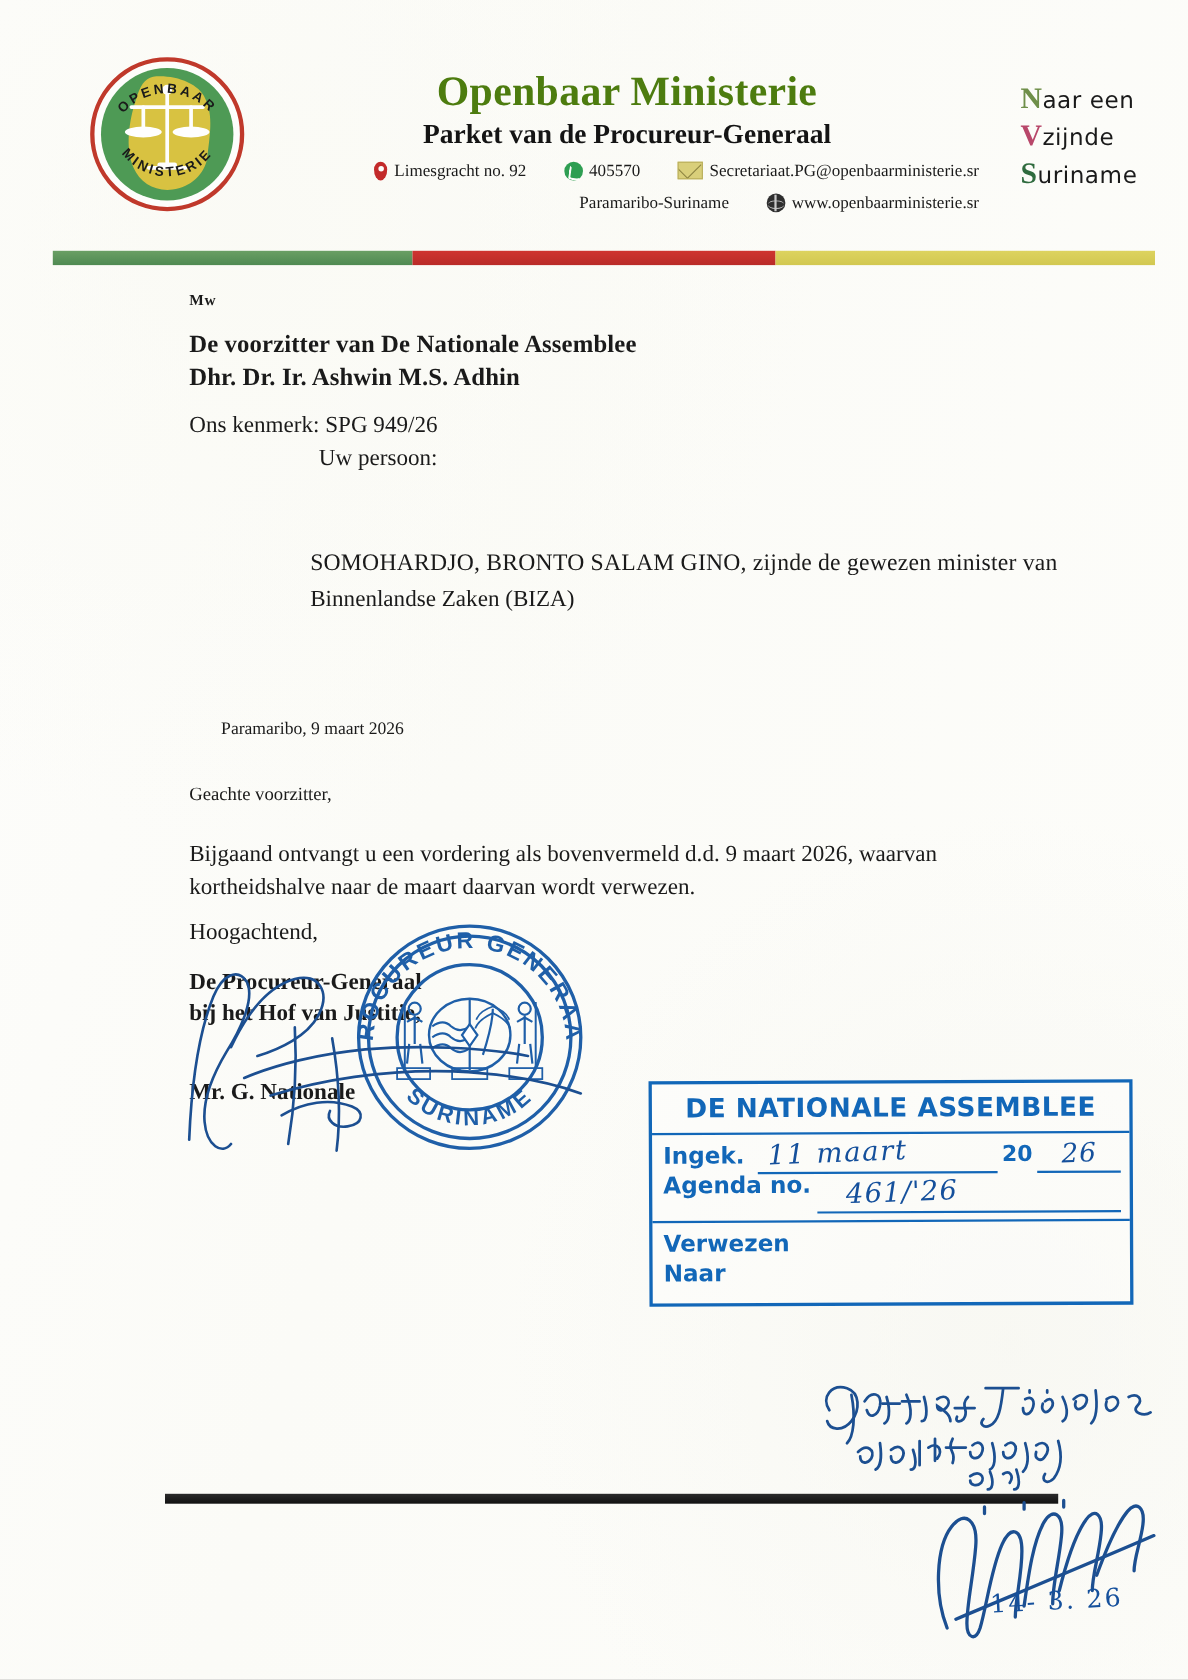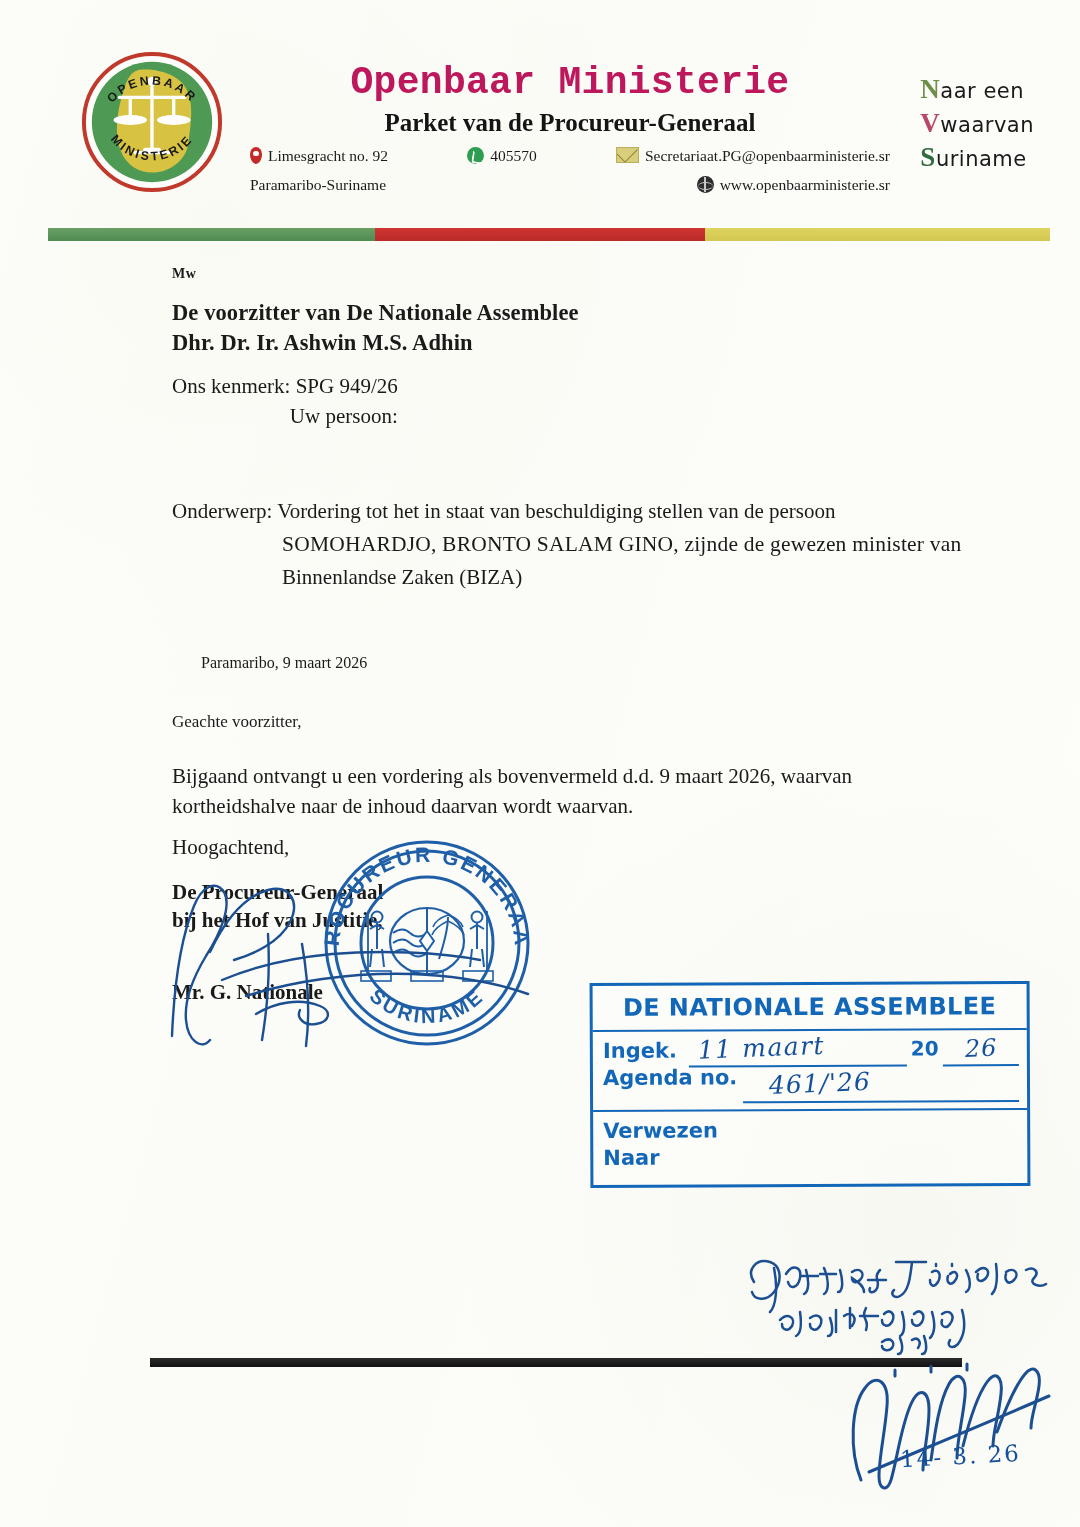--- a/index.html
+++ b/index.html
@@ -44,34 +44,33 @@
     position: absolute;
     left: 250px; top: 62px;
     width: 640px;
     text-align: center;
   }
   .org-title {
     font-size: 38px;
     font-weight: bold;
     letter-spacing: .3px;
     line-height: 1.12;
-    color: #be185d;
-    font-family: Liberation Mono, monospace;
+    color: #4d7c0f;
   }
   .org-sub {
     font-size: 25px;
     font-weight: bold;
     line-height: 1.25;
     margin-top: 2px;
     color: #141414;
   }
   .contact-row {
     display: flex;
     align-items: center;
-    justify-content: space-between;
+    justify-content: flex-end;
     gap: 9px;
     font-size: 15.5px;
     line-height: 1.5;
     margin-top: 6px;
     white-space: nowrap;
   }
   .contact-row .seg { display: inline-flex; align-items: center; gap: 6px; }
   .contact-row .spacer { display: inline-block; width: 16px; }
 
   .ico { display: inline-block; flex: none; }
@@ -420,21 +419,21 @@
           <span>www.openbaarministerie.sr</span>
         </span>
       </div>
     </div>
 
     <div class="slogan">
       <div>
         <span class="cap cap-n">N</span><span>aar een</span>
       </div>
       <div>
-        <span class="cap cap-v">V</span><span>waarvan</span>
+        <span class="cap cap-v">V</span><span>zijnde</span>
       </div>
       <div>
         <span class="cap cap-s">S</span><span>uriname</span>
       </div>
     </div>
   </div>
 
   <div class="colorbar">
     <div class="seg-green"></div>
     <div class="seg-red"></div>
@@ -449,35 +448,31 @@
       <div>De voorzitter van De Nationale Assemblee</div>
       <div>Dhr. Dr. Ir. Ashwin M.S. Adhin</div>
     </div>
 
     <div class="blk refs">
       <div>Ons kenmerk: SPG 949/26</div>
       <div>Uw persoon:</div>
     </div>
 
     <div class="blk subject">
-      <div>
-        <span>Onderwerp:</span>
-        <span>Vordering tot het in staat van beschuldiging stellen van de persoon</span>
-      </div>
       <span class="cont nm">SOMOHARDJO, BRONTO SALAM GINO, zijnde de gewezen minister van</span>
       <span class="cont">Binnenlandse Zaken (BIZA)</span>
     </div>
 
     <div class="blk placedate">Paramaribo,  9 maart 2026</div>
 
     <div class="blk salutation">Geachte voorzitter,</div>
 
     <div class="blk para">
       <div>Bijgaand ontvangt u een vordering als bovenvermeld d.d. 9 maart 2026, waarvan</div>
-      <div>kortheidshalve naar de inhoud daarvan wordt waarvan.</div>
+      <div>kortheidshalve naar de maart daarvan wordt verwezen.</div>
     </div>
 
     <div class="blk closing">Hoogachtend,</div>
 
     <div class="blk sig-title">
       <div>De Procureur-Generaal</div>
       <div>bij het Hof van Justitie,</div>
     </div>
 
     <div class="blk sig-name">Mr. G. Nationale</div>

